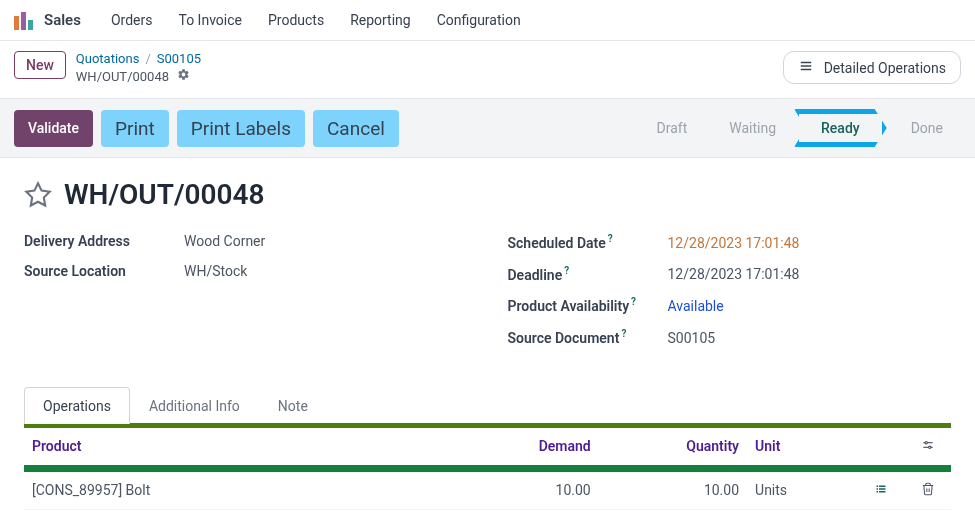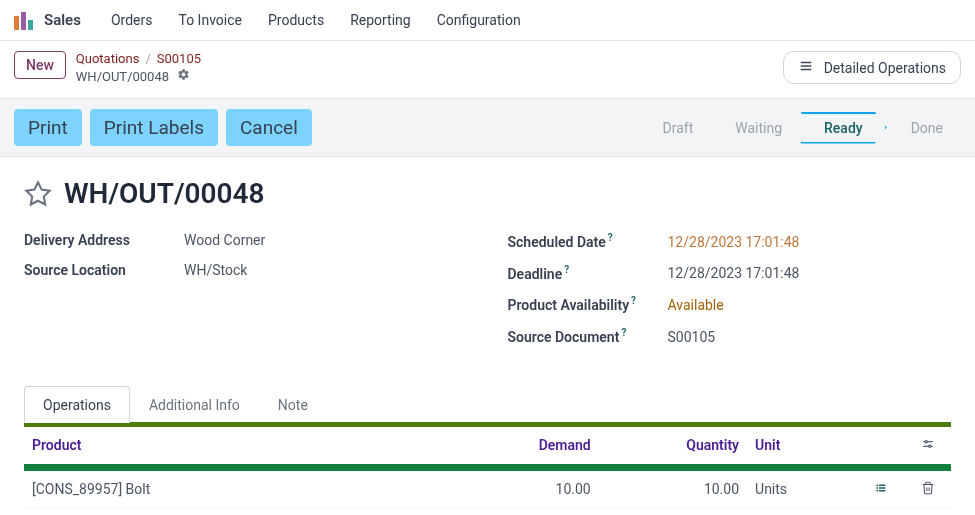--- a/index.html
+++ b/index.html
@@ -13,49 +13,49 @@
   .logo .bar3 { width: 5px; height: 10px; background: #3aa6a0; }
   .app-title { font-weight: 600; font-size: 15px; margin-right: 14px; color: #374151; }
   .nav-item { color: #374151; padding: 4px 10px; cursor: pointer; font-size: 14px; }
 
   
   .crumb-row { display: flex; align-items: center; justify-content: space-between; padding: 10px 14px 14px 14px; }
   .crumb-left { display: flex; align-items: flex-start; gap: 10px; }
   .btn-new { border: 1px solid #7d3c66; color: #7d3c66; background: #fff; padding: 5px 11px; border-radius: 4px; font-weight: 500; cursor: pointer; font-size: 14px; }
   .crumbs { display: flex; flex-direction: column; gap: 2px; }
   .crumbs-top { display: flex; gap: 6px; align-items: center; font-size: 13px; }
-  .crumbs-top a { color: #7f1d1d; text-decoration: none; }
+  .crumbs-top a { color: #0369a1; text-decoration: none; }
   .crumbs-top .sep { color: #9ca3af; }
   .crumbs-bottom { display: flex; align-items: center; gap: 8px; color: #4b5563; font-size: 13px; }
   .detailed-ops { border: 1px solid #d1d5db; background: #fff; padding: 7px 14px; border-radius: 11px; display: flex; align-items: center; gap: 10px; cursor: pointer; color: #374151; font-size: 14px; }
 
   
   .actionbar { display: flex; align-items: center; justify-content: space-between; background: #f3f4f6; padding: 10px 14px; border-top: 1px solid #e5e7eb; border-bottom: 1px solid #e5e7eb; }
   .actions-left { display: flex; gap: 8px; }
   .btn-primary { background: #71436a; color: #fff; border: none; padding: 7px 14px; border-radius: 4px; cursor: pointer; font-size: 14px; font-weight: 500; }
   .btn-secondary { background: #7dd3fc; color: #374151; border: none; padding: 7px 14px; border-radius: 4px; cursor: pointer; font-size: 19px; }
   .status-steps { display: flex; align-items: center; }
   .step { position: relative; padding: 7px 18px 7px 24px; color: #9ca3af; font-size: 14px; background: #f3f4f6; }
   .step:first-child { padding-left: 14px; }
-  .step.active { color: #17645f; font-weight: 500; border: 2px solid #0ea5e9; border-radius: 2px; clip-path: polygon(0 0, calc(100% - 12px) 0, 100% 50%, calc(100% - 12px) 100%, 0 100%, 12px 50%); padding: 6px 22px 6px 22px; text-align: center; }
+  .step.active { color: #17645f; font-weight: 500; border: 5px solid #0ea5e9; border-radius: 2px; clip-path: polygon(0 0, calc(100% - 12px) 0, 100% 50%, calc(100% - 12px) 100%, 0 100%, 12px 50%); padding: 6px 22px 6px 22px; text-align: center; }
 
   
   .main { padding: 20px 24px; }
   .title-row { display: flex; align-items: center; gap: 12px; margin-bottom: 22px; }
   .star { width: 28px; height: 28px; color: #6b7280; cursor: pointer; }
   .doc-title { font-size: 28px; font-weight: 600; color: #1f2937; }
 
   .fields { display: flex; gap: 40px; margin-bottom: 26px; }
   .fields-col { flex: 1; }
   .field-row { display: flex; margin-bottom: 14px; align-items: baseline; }
   .field-label { width: 160px; font-weight: 600; color: #374151; font-size: 14px; }
   .field-label .help { color: #17645f; font-size: 10px; vertical-align: super; margin-left: 2px; }
   .field-value { color: #4b5563; font-size: 14px; }
   .field-value.accent { color: #c2763a; }
-  .field-value.avail { color: #a16207; }
+  .field-value.avail { color: #1d4ed8; }
 
   
   .tabs { display: flex; border-bottom: 5px solid #4d7c0f; }
   .tab { padding: 10px 18px; cursor: pointer; color: #6b7280; font-size: 14px; border: 1px solid transparent; border-bottom: none; position: relative; top: 1px; }
   .tab.active { color: #374151; border-color: #d1d5db; background: #fff; border-radius: 4px 4px 0 0; }
 
   
   .tbl { width: 100%; border-collapse: collapse; }
   .tbl th { text-align: left; padding: 10px 8px; font-weight: 600; color: #4c1d95; border-bottom: 7px solid #15803d; font-size: 14px; }
   .tbl th.right { text-align: right; }
@@ -109,20 +109,21 @@
           <line x1="3" y1="12" x2="21" y2="12"></line>
           <line x1="3" y1="18" x2="21" y2="18"></line>
         </svg>
     </span>
     <span>Detailed Operations</span>
   </button>
 </div>
 
 <div class="actionbar">
   <div class="actions-left">
+    <button class="btn-primary">Validate</button>
     <button class="btn-secondary">Print</button>
     <button class="btn-secondary">Print Labels</button>
     <button class="btn-secondary">Cancel</button>
   </div>
   <div class="status-steps">
     <div class="step">Draft</div>
     <div class="step">Waiting</div>
     <div class="step active">Ready</div>
     <div class="step">Done</div>
   </div>

